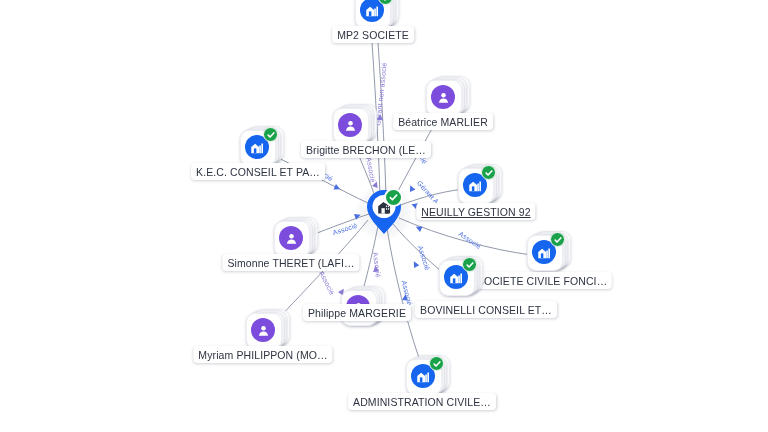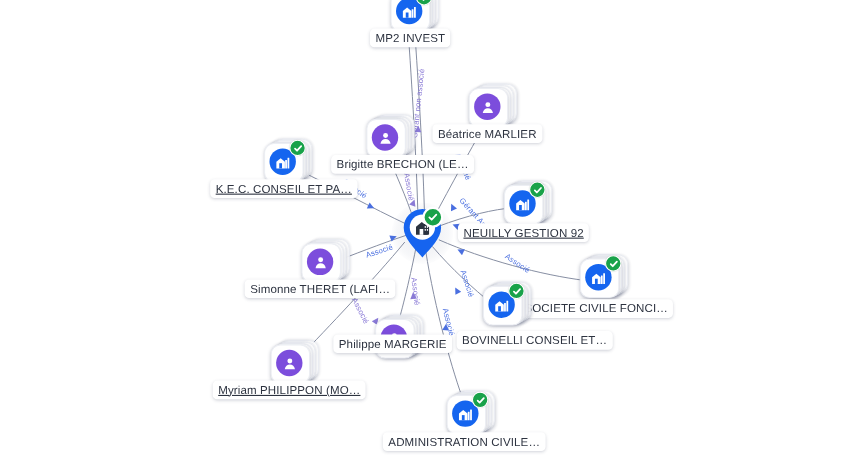--- a/index.html
+++ b/index.html
@@ -173,21 +173,21 @@
               </g>
             </svg>
           </div>
           <div class="badge">
             <svg width="8" height="8" viewBox="0 0 10 10">
               <path d="M1.5 5.2 L3.8 7.5 L8.5 2.4" stroke="#ffffff" stroke-width="2" fill="none" stroke-linecap="round" stroke-linejoin="round"></path>
             </svg>
           </div>
         </div>
       </div>
-      <div class="label" style="left: 373px; top: 26px;">MP2 INVEST</div>
+      <div class="label" style="left: 373px; top: 26px;">MP2 SOCIETE</div>
       <div class="node" style="left: 444px; top: 98px;">
         <div class="node-stack">
           <div class="card c3"></div>
           <div class="card c2"></div>
           <div class="card c1"></div>
           <div class="card c0"></div>
           <div class="disc person">
             <svg width="15" height="15" viewBox="0 0 24 24">
               <circle cx="12" cy="8.2" r="3.6" fill="#ffffff"></circle>
               <path d="M4.6 20.4 C5.2 15.8 8.3 13.4 12 13.4 C15.7 13.4 18.8 15.8 19.4 20.4 Z" fill="#ffffff"></path>
@@ -229,21 +229,21 @@
               </g>
             </svg>
           </div>
           <div class="badge">
             <svg width="8" height="8" viewBox="0 0 10 10">
               <path d="M1.5 5.2 L3.8 7.5 L8.5 2.4" stroke="#ffffff" stroke-width="2" fill="none" stroke-linecap="round" stroke-linejoin="round"></path>
             </svg>
           </div>
         </div>
       </div>
-      <div class="label" style="left: 258px; top: 163px; text-decoration: underline;">K.E.C. CONSEIL ET PA…</div>
+      <div class="label" style="left: 258px; top: 163px;">K.E.C. CONSEIL ET PA…</div>
       <div class="node" style="left: 476px; top: 186px;">
         <div class="node-stack">
           <div class="card c3"></div>
           <div class="card c2"></div>
           <div class="card c1"></div>
           <div class="card c0"></div>
           <div class="disc company">
             <svg width="15" height="15" viewBox="0 0 24 24">
               <g fill="#ffffff">
                 <path d="M2 11.2 L8.2 6 L14.4 11.2 L14.4 21 L2 21 Z"></path>
@@ -352,21 +352,21 @@
           <div class="card c1"></div>
           <div class="card c0"></div>
           <div class="disc person">
             <svg width="15" height="15" viewBox="0 0 24 24">
               <circle cx="12" cy="8.2" r="3.6" fill="#ffffff"></circle>
               <path d="M4.6 20.4 C5.2 15.8 8.3 13.4 12 13.4 C15.7 13.4 18.8 15.8 19.4 20.4 Z" fill="#ffffff"></path>
             </svg>
           </div>
         </div>
       </div>
-      <div class="label" style="left: 263px; top: 346px; text-decoration: underline;">Myriam PHILIPPON (MO…</div>
+      <div class="label" style="left: 263px; top: 346px;">Myriam PHILIPPON (MO…</div>
       <div class="node" style="left: 424px; top: 377px;">
         <div class="node-stack">
           <div class="card c3"></div>
           <div class="card c2"></div>
           <div class="card c1"></div>
           <div class="card c0"></div>
           <div class="disc company">
             <svg width="15" height="15" viewBox="0 0 24 24">
               <g fill="#ffffff">
                 <path d="M2 11.2 L8.2 6 L14.4 11.2 L14.4 21 L2 21 Z"></path>

